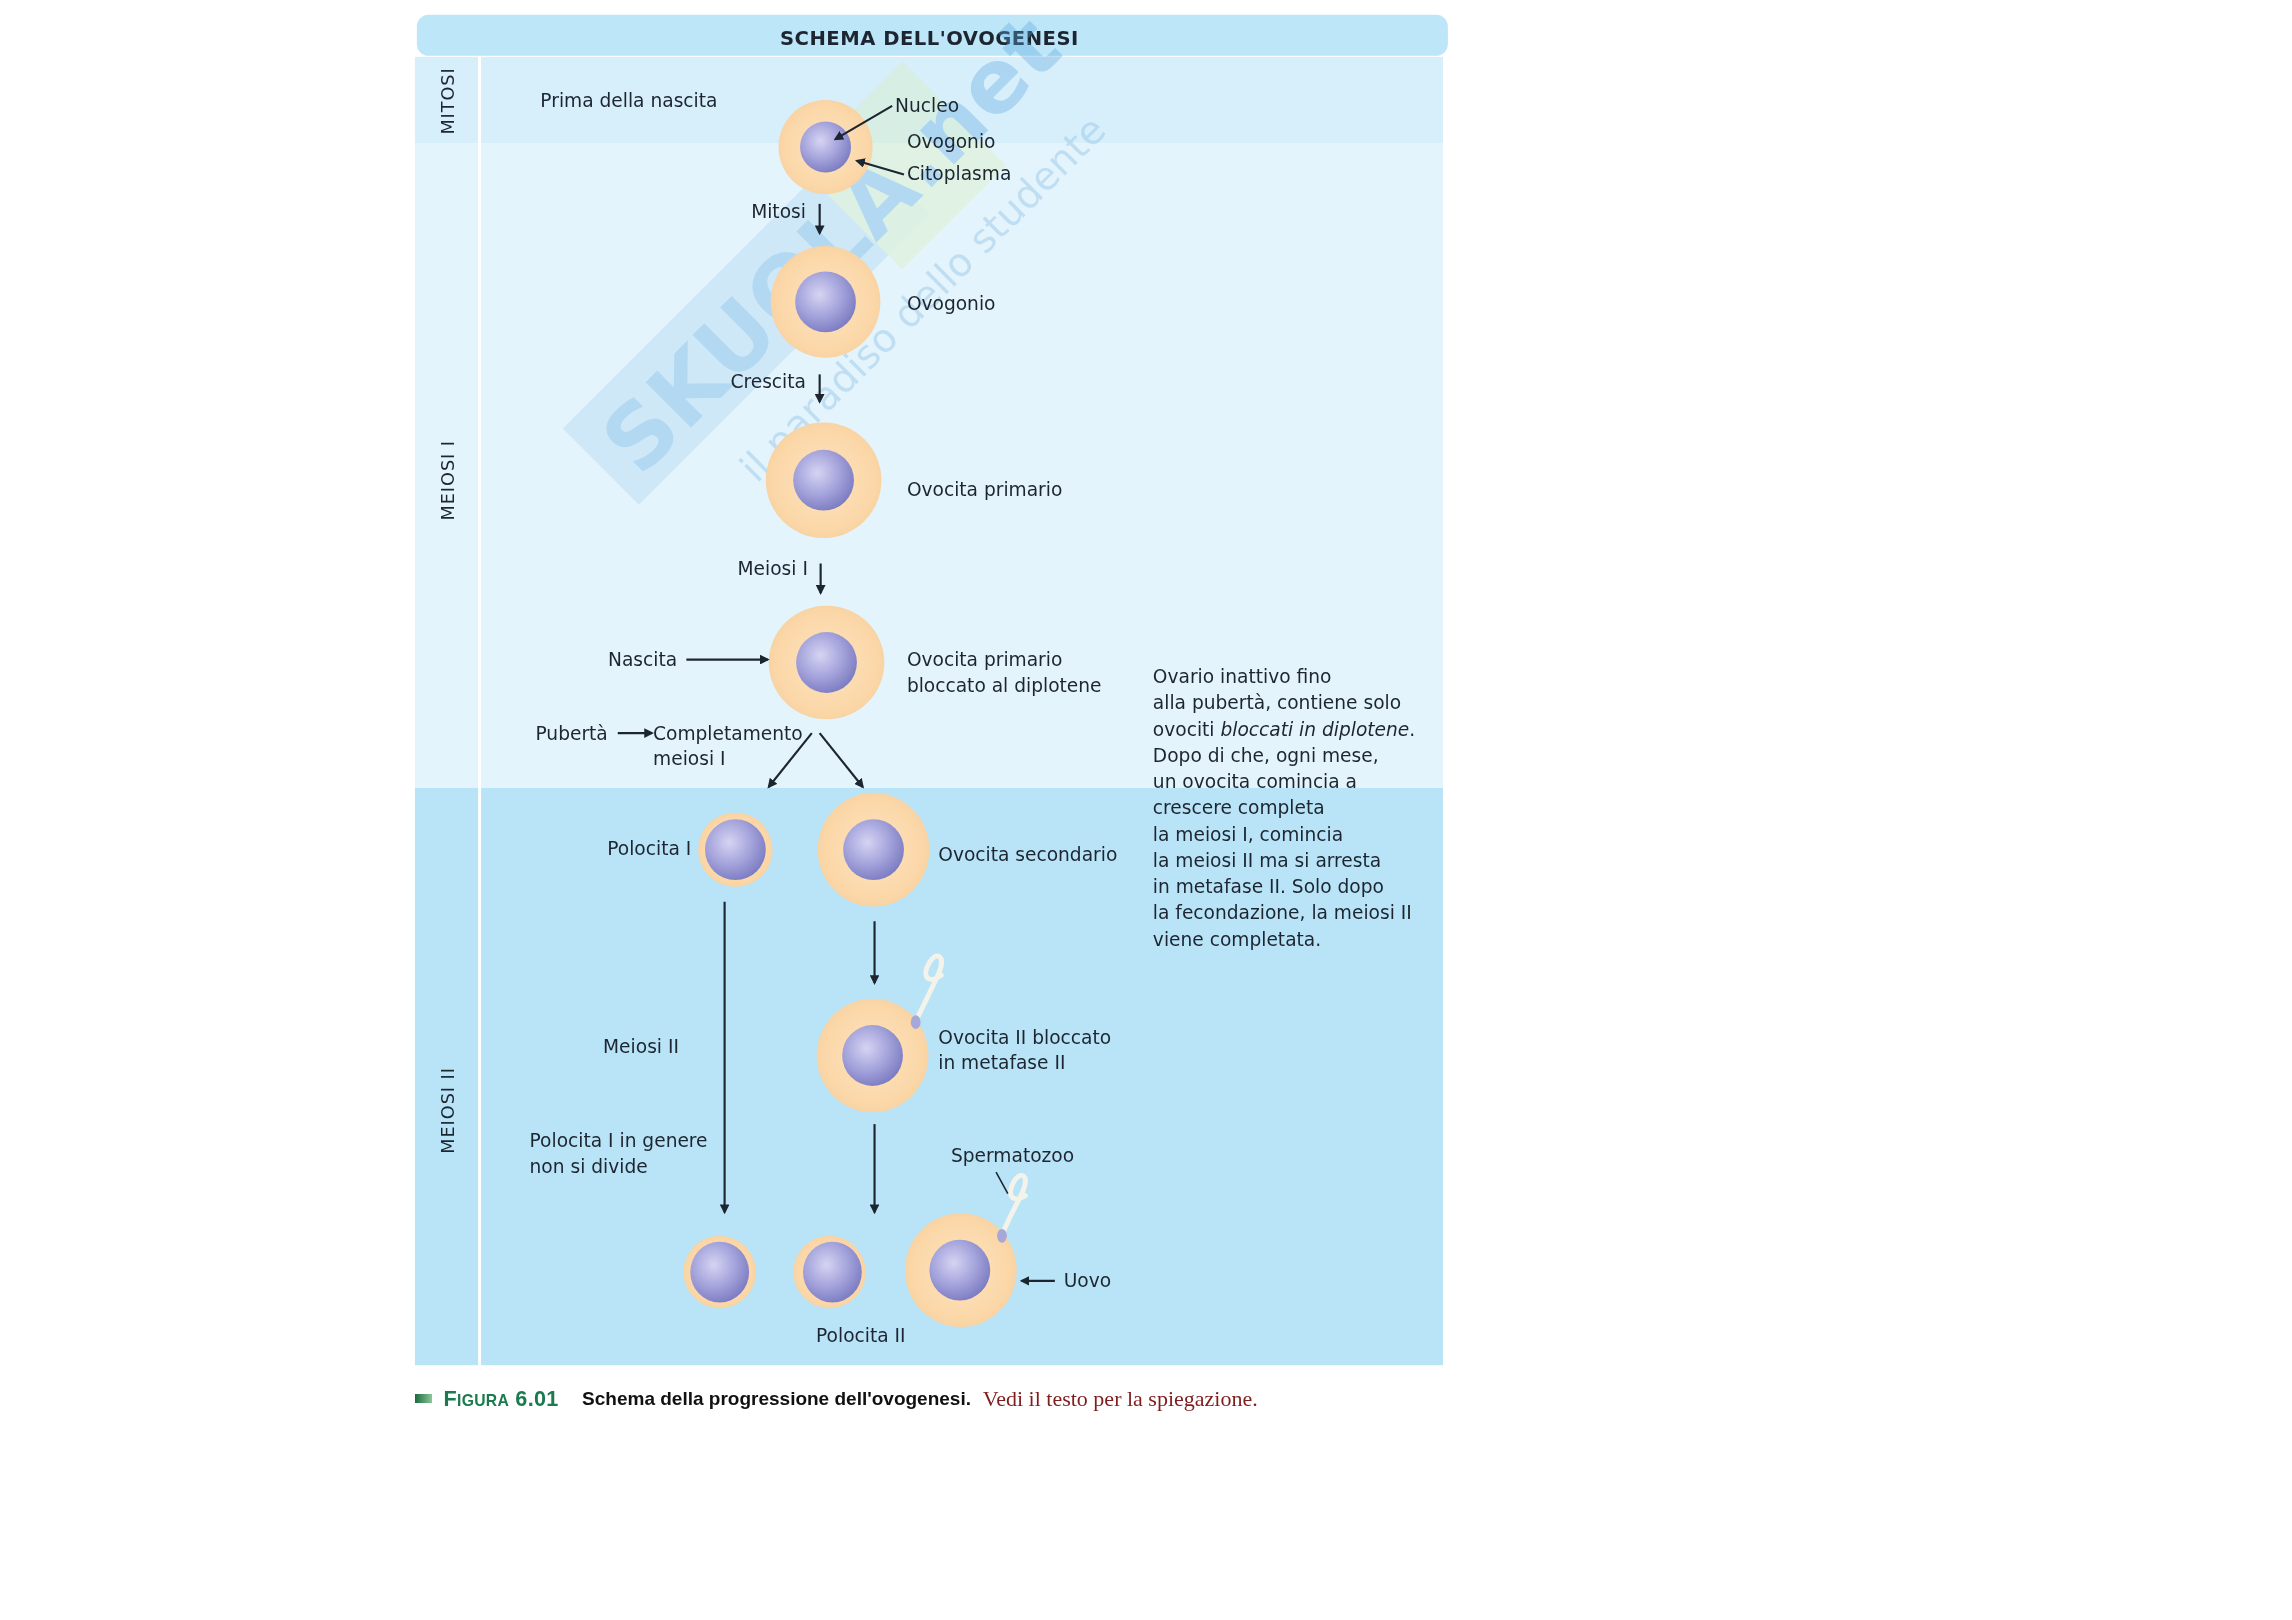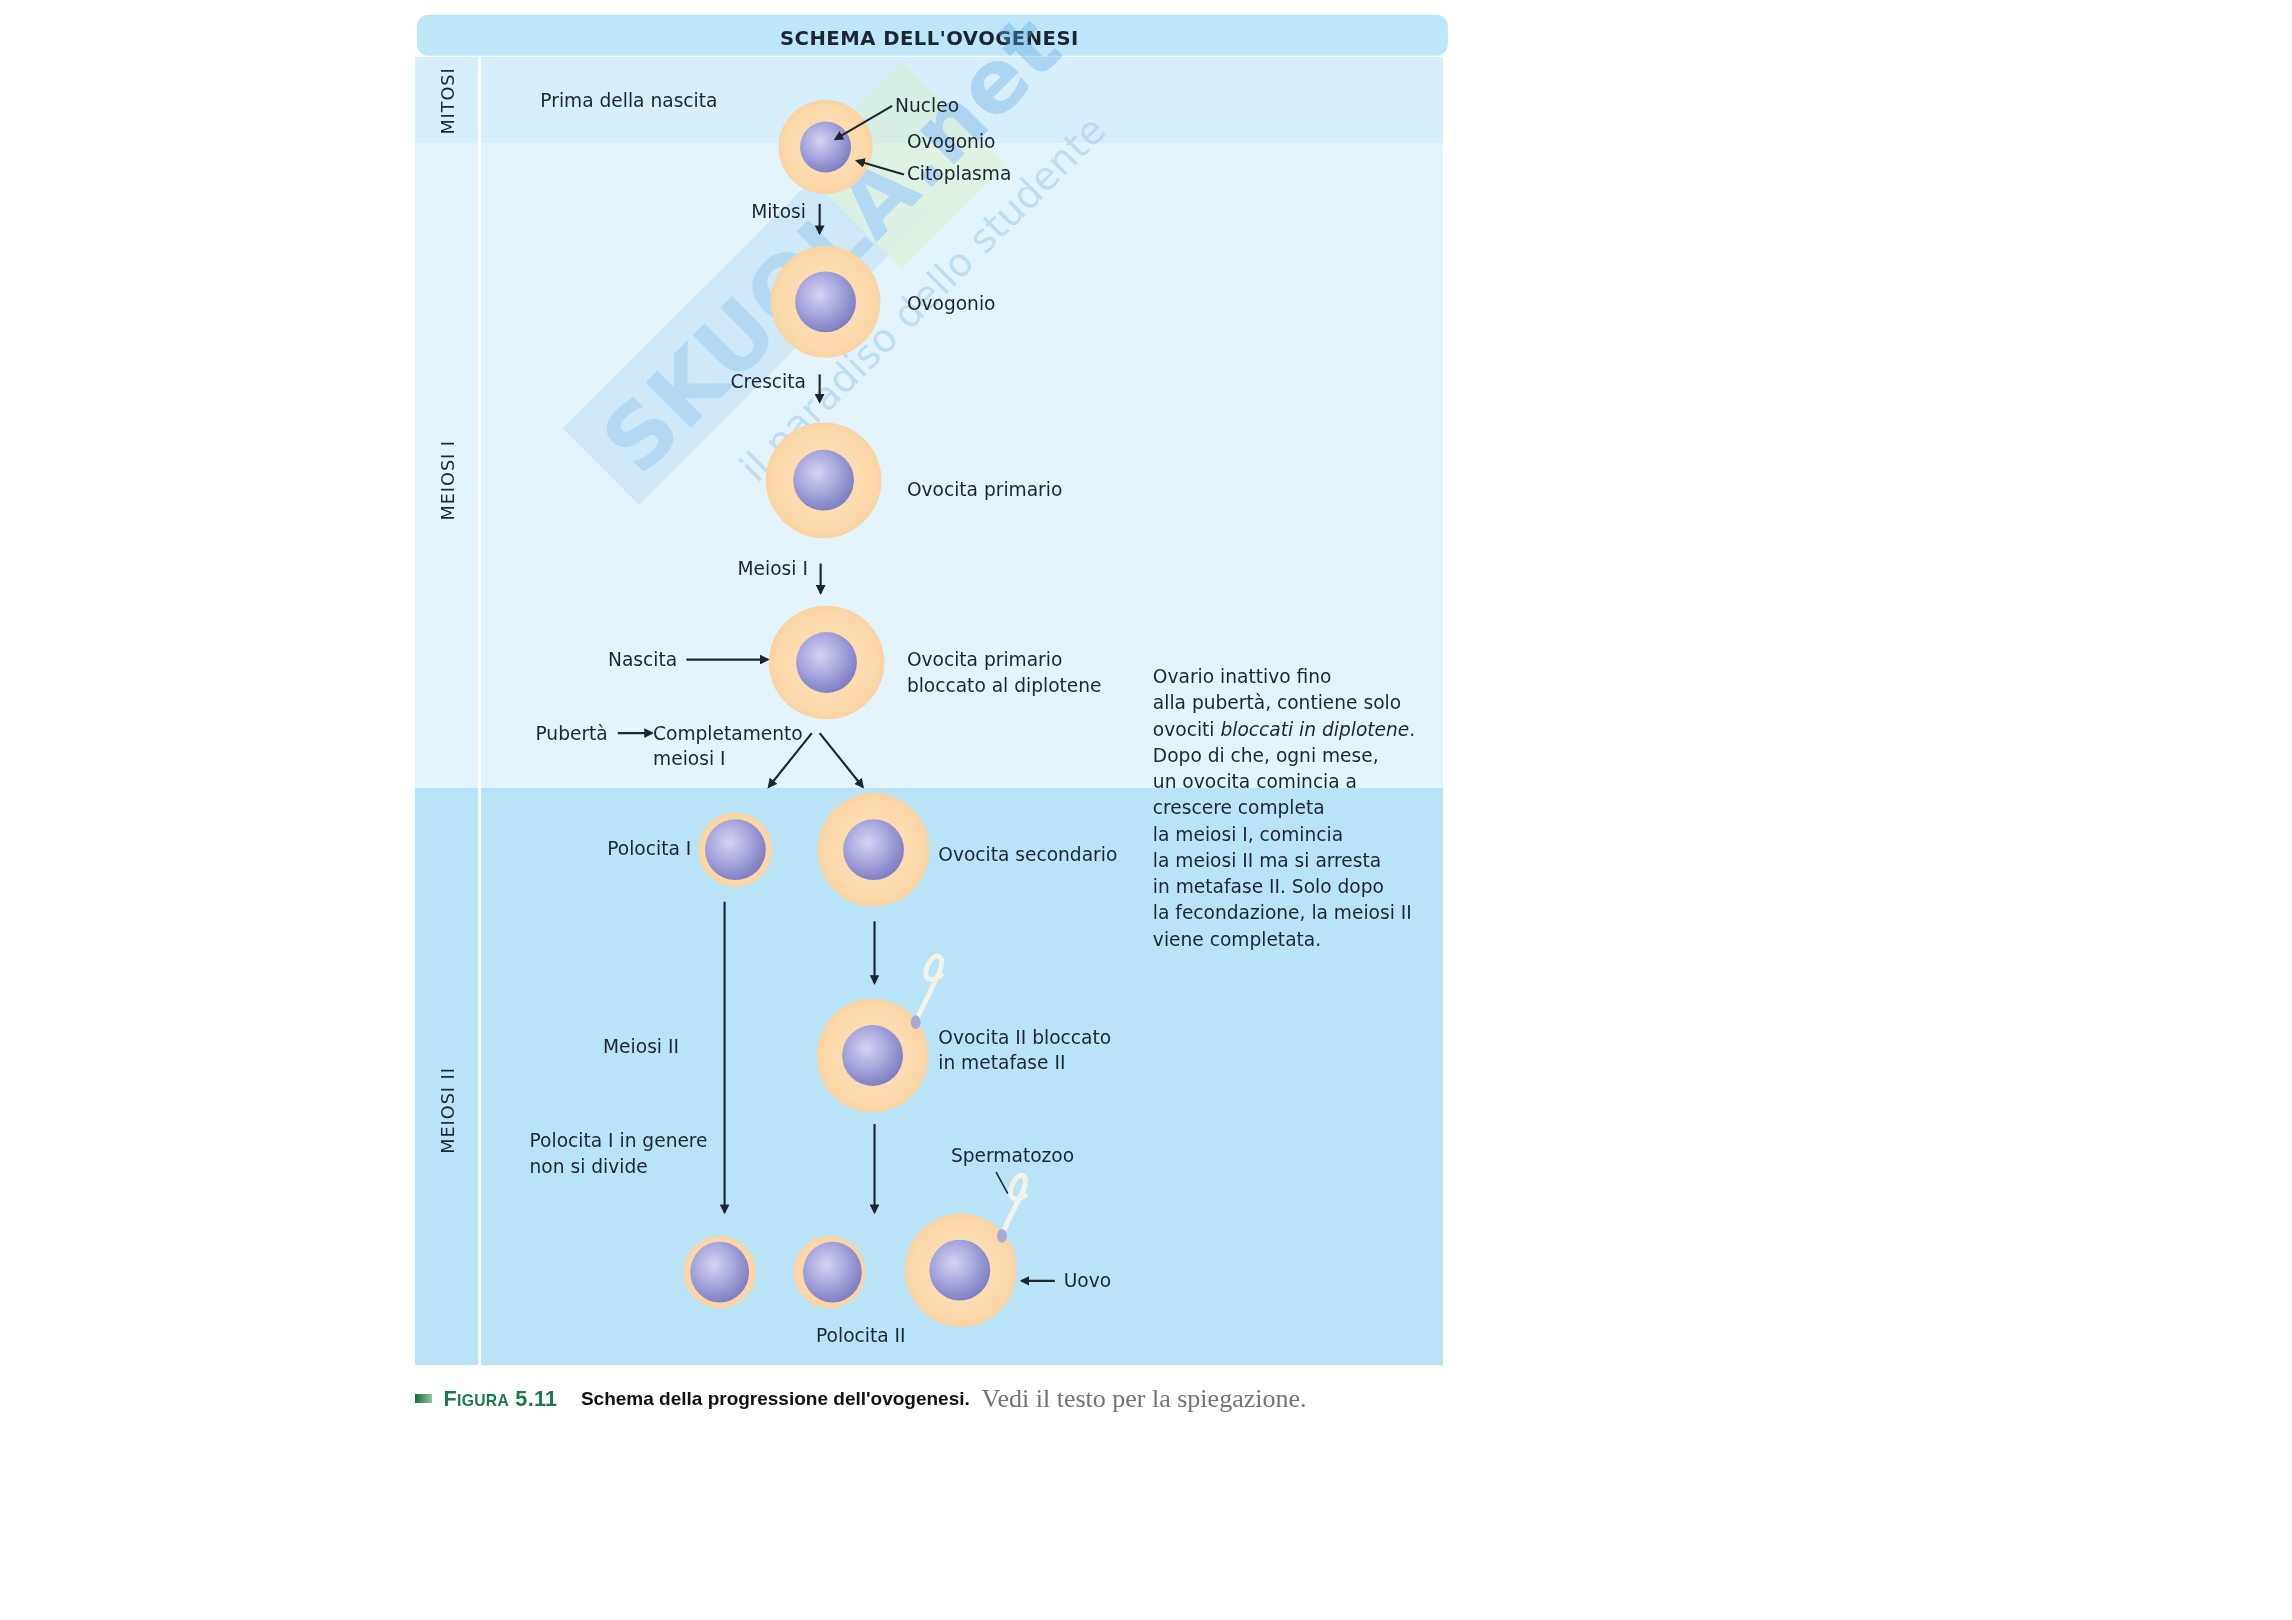--- a/index.html
+++ b/index.html
@@ -13,21 +13,21 @@
     .note { font-size: 19px; }
     .caption { position: absolute; left: 415px; top: 1382px; height: 33px;
                display: flex; align-items: center; white-space: nowrap; }
     .cap-marker { width: 16.7px; height: 8.8px; margin-right: 11.8px;
                   background: linear-gradient(90deg, #1a6b3c, #8cc79a); }
     .cap-figure { font-family: "Liberation Sans", sans-serif; font-weight: bold;
                   font-size: 21.6px; color: #1b7a4e; margin-right: 23.5px; letter-spacing: 0.3px; }
     .cap-figure .sc { font-size: 15.7px; }
     .cap-bold { font-family: "Liberation Sans", sans-serif; font-weight: bold;
                 font-size: 19px; color: #111; margin-right: 11.8px; }
-    .cap-text { font-family: "Liberation Serif", serif; font-size: 26px; color: #737373; }
+    .cap-text { font-family: "Liberation Serif", serif; font-size: 22px; color: #7f1d1d; }
   </style>
 </head>
 <body>
 
 <svg id="figure" width="2293" height="1620" viewBox="0 0 2339 1653" xmlns="http://www.w3.org/2000/svg">
   <defs>
     <radialGradient id="nucGrad" cx="40%" cy="38%" r="65%">
       <stop offset="0%" stop-color="#d6d4f2"></stop>
       <stop offset="55%" stop-color="#a5a4dc"></stop>
       <stop offset="100%" stop-color="#7c7cc2"></stop>
@@ -176,18 +176,18 @@
       <text class="note" x="1176" y="911.4">in metafase II. Solo dopo</text>
       <text class="note" x="1176" y="938.2">la fecondazione, la meiosi II</text>
       <text class="note" x="1176" y="965.0">viene completata.</text>
     </g>
 </svg>
 
 <div class="caption">
   <span class="cap-marker"></span>
   <span class="cap-figure">
     <span id="figword">F<span class="sc">IGURA</span></span>
-    <span>5.11</span>
+    <span>6.01</span>
   </span>
   <span class="cap-bold">Schema della progressione dell'ovogenesi.</span>
   <span class="cap-text">Vedi il testo per la spiegazione.</span>
 </div>
 
 
 </body></html>

